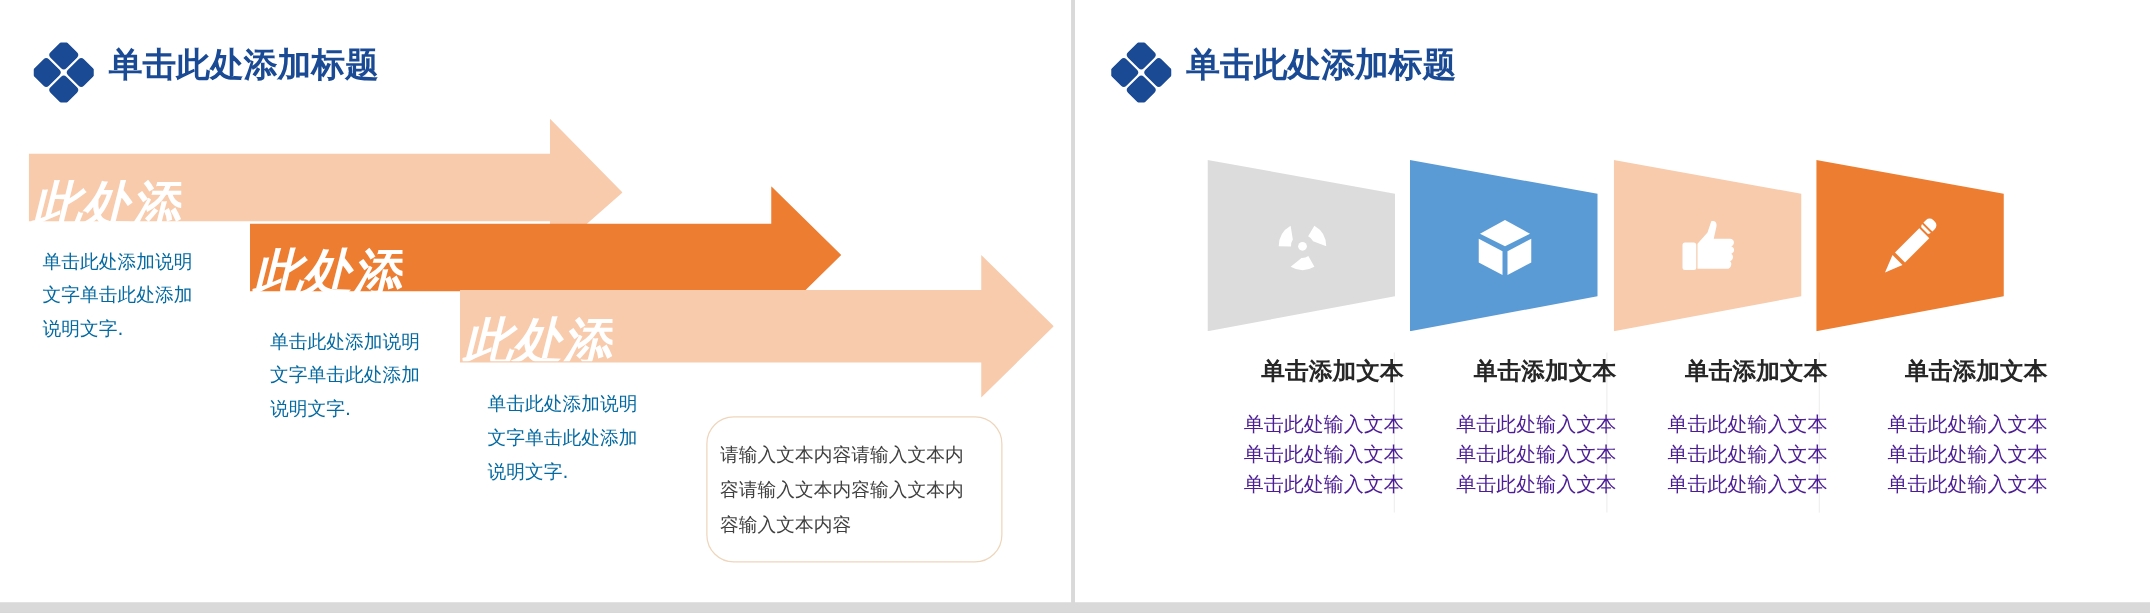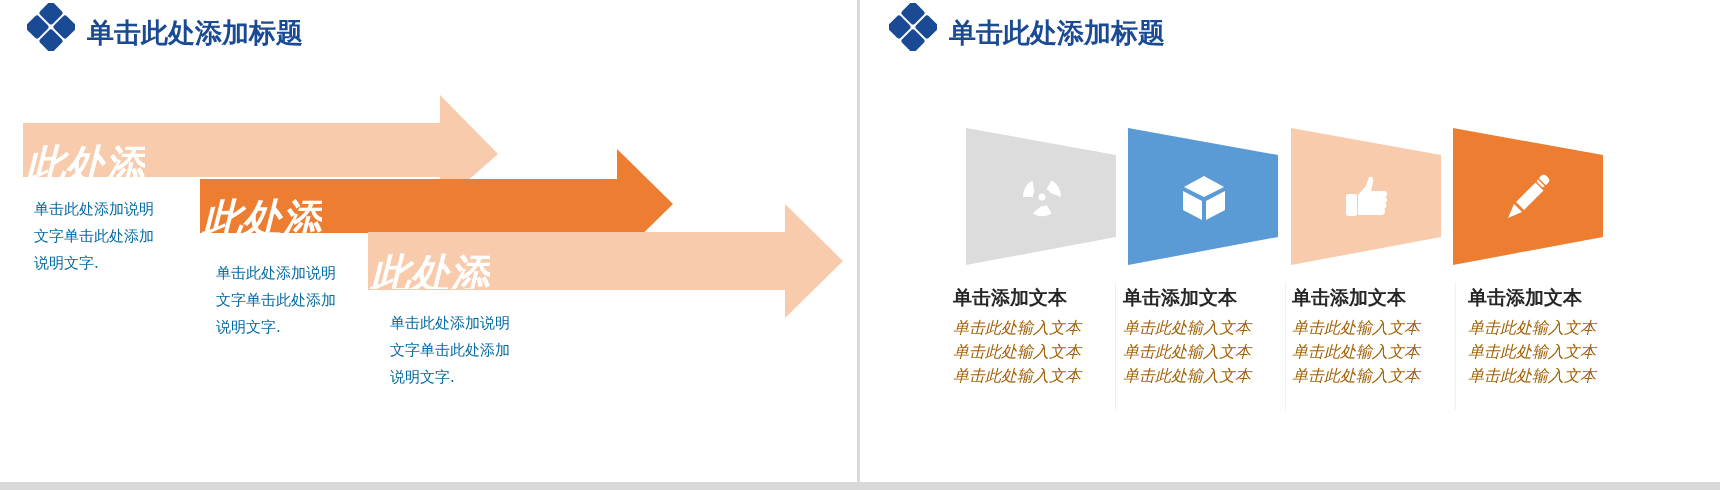--- a/index.html
+++ b/index.html
@@ -4,38 +4,38 @@
   <style>
     * { box-sizing: border-box; margin: 0; padding: 0; }
     html, body { width: 1720px; height: 490px; overflow: hidden; background: #d6d6d6; }
     body { position: relative; font-family: "DejaVu Sans", "Liberation Sans", sans-serif; }
     .slide { position: absolute; top: 0; height: 482px; background: #ffffff; overflow: hidden; }
     #slide-left { left: 0; width: 857px; }
     #slide-right { left: 860px; width: 860px; }
     .divider { position: absolute; left: 857px; top: 0; width: 3px; height: 482px; background: #d9d9d9; }
     .bottom-bar { position: absolute; left: 0; top: 482px; width: 1720px; height: 8px; background: #d9d9d9; }
 
-    .header { position: absolute; top: 9px; left: 27px; height: 42px; display: flex; align-items: flex-end; }
+    .header { position: absolute; top: 34px; left: 27px; height: 42px; display: flex; align-items: flex-start; }
     .logo { width: 48px; height: 48px; position: relative; }
     .title { margin-left: 12px; font-size: 27px; font-weight: bold; letter-spacing: 0px; }
 
     
     .arrow { position: absolute; }
     .arrow svg { display: block; }
     .arrow-label { position: absolute; color: #ffffff; font-weight: bold; font-size: 40px; line-height: 1; white-space: nowrap; overflow: hidden; font-style: italic; }
     .desc { position: absolute; font-size: 15px; line-height: 27px; color: #0369a1; width: 140px; }
     .note-box { position: absolute; left: 565px; top: 333px; width: 237px; height: 117px; border: 1.5px solid #eed6bc; border-radius: 22px; padding: 16px 10px 0 10px; font-size: 15px; line-height: 28px; color: #404040; }
 
     
     .card { position: absolute; top: 128px; width: 152px; height: 137px; }
     .card svg { display: block; }
     .card-icon { position: absolute; left: 50%; top: 50%; transform: translate(-50%,-50%); width: 46px; height: 46px; }
-    .col { position: absolute; top: 282px; width: 170px; text-align: left; }
+    .col { position: absolute; top: 282px; width: 170px; text-align: right; }
     .col-title { font-size: 19px; font-weight: bold; color: #262626; height: 30px; line-height: 30px; }
-    .col-text { font-size: 16px; color: #a16207; line-height: 24px; margin-top: 4px; font-style: italic; }
+    .col-text { font-size: 16px; color: #4c1d95; line-height: 24px; margin-top: 16px; }
     .col-sep { position: absolute; top: 282px; width: 1px; height: 128px; background: #f0f0f0; }
   </style>
 </head>
 <body>
 
 <div class="slide" id="slide-left">
   <div class="header">
     <div class="logo">
       <svg width="48" height="48" viewBox="0 0 48 48">
         <g fill="#1a4a94">
@@ -80,20 +80,25 @@
     <div>单击此处添加说明</div>
     <div>文字单击此处添加</div>
     <div>说明文字.</div>
   </div>
   <div class="desc" style="left:390px; top:310px;">
     <div>单击此处添加说明</div>
     <div>文字单击此处添加</div>
     <div>说明文字.</div>
   </div>
 
+  <div class="note-box">
+    <div>请输入文本内容请输入文本内</div>
+    <div>容请输入文本内容输入文本内</div>
+    <div>容输入文本内容</div>
+  </div>
 </div>
 
 <div class="divider"></div>
 
 <div class="slide" id="slide-right">
   <div class="header" style="left:29px;">
     <div class="logo">
       <svg width="48" height="48" viewBox="0 0 48 48">
         <g fill="#1a4a94">
           <rect x="15" y="1" width="18" height="18" rx="3" transform="rotate(45 24 10)"></rect>

